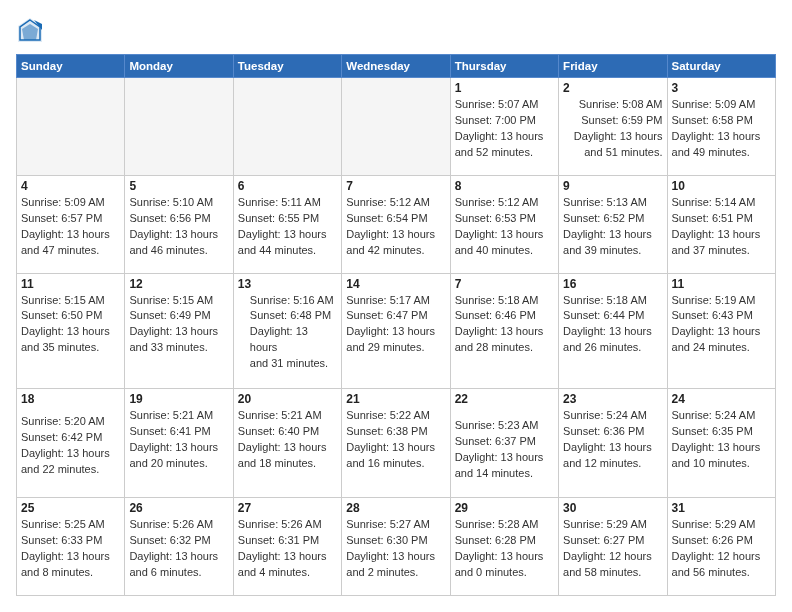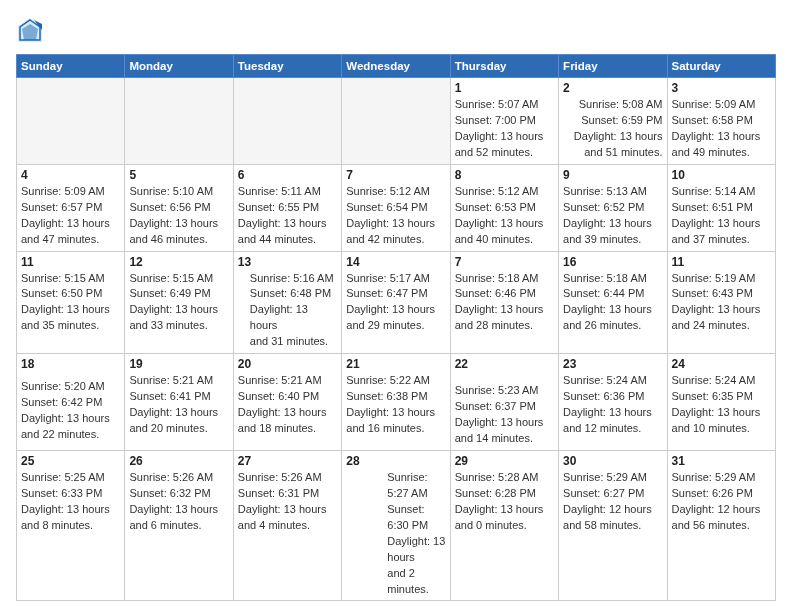--- a/index.html
+++ b/index.html
@@ -331,21 +331,21 @@
           </td>
           <td>
             <span class="day-number">27</span>
             <div class="day-info" style="white-space: pre-line;">Sunrise: 5:26 AM
 Sunset: 6:31 PM
 Daylight: 13 hours
 and 4 minutes.</div>
           </td>
           <td>
             <span class="day-number">28</span>
-            <div class="day-info" style="white-space: pre-line; margin-left: 41px;">Sunrise: 5:27 AM
+            <div class="day-info" style="white-space: pre-line;">Sunrise: 5:27 AM
 Sunset: 6:30 PM
 Daylight: 13 hours
 and 2 minutes.</div>
           </td>
           <td>
             <span class="day-number">29</span>
             <div class="day-info" style="white-space: pre-line;">Sunrise: 5:28 AM
 Sunset: 6:28 PM
 Daylight: 13 hours
 and 0 minutes.</div>

